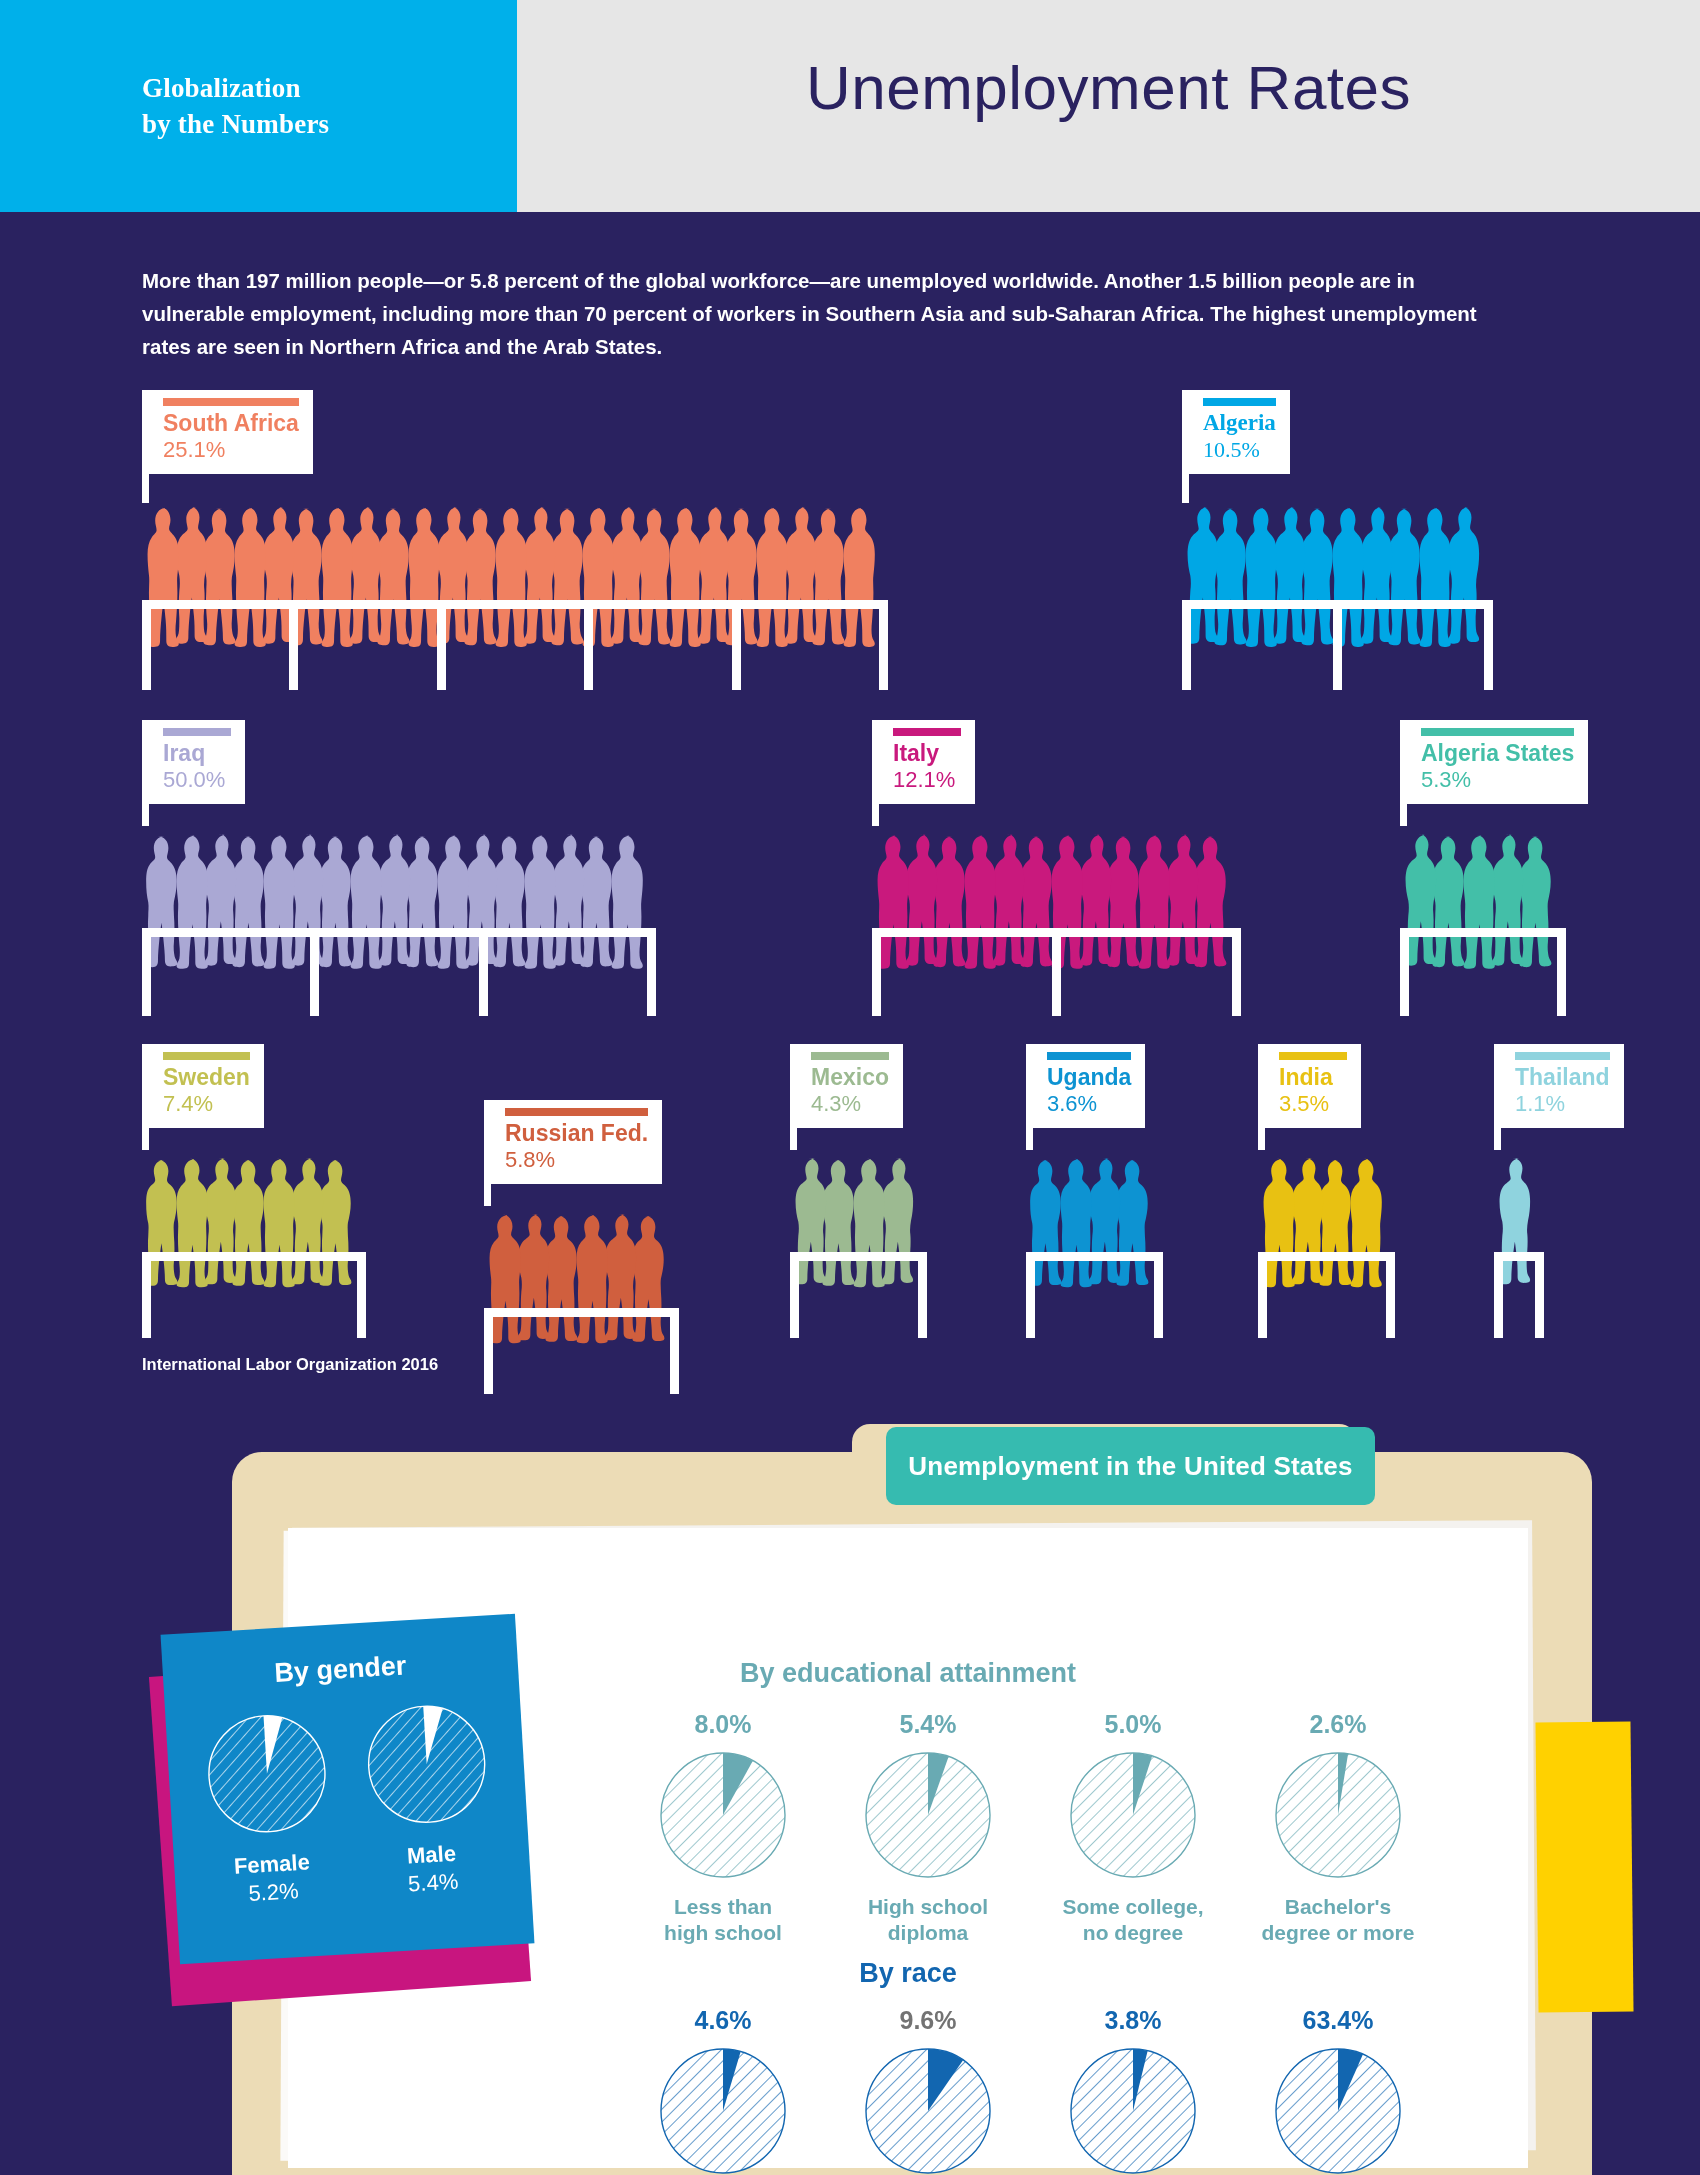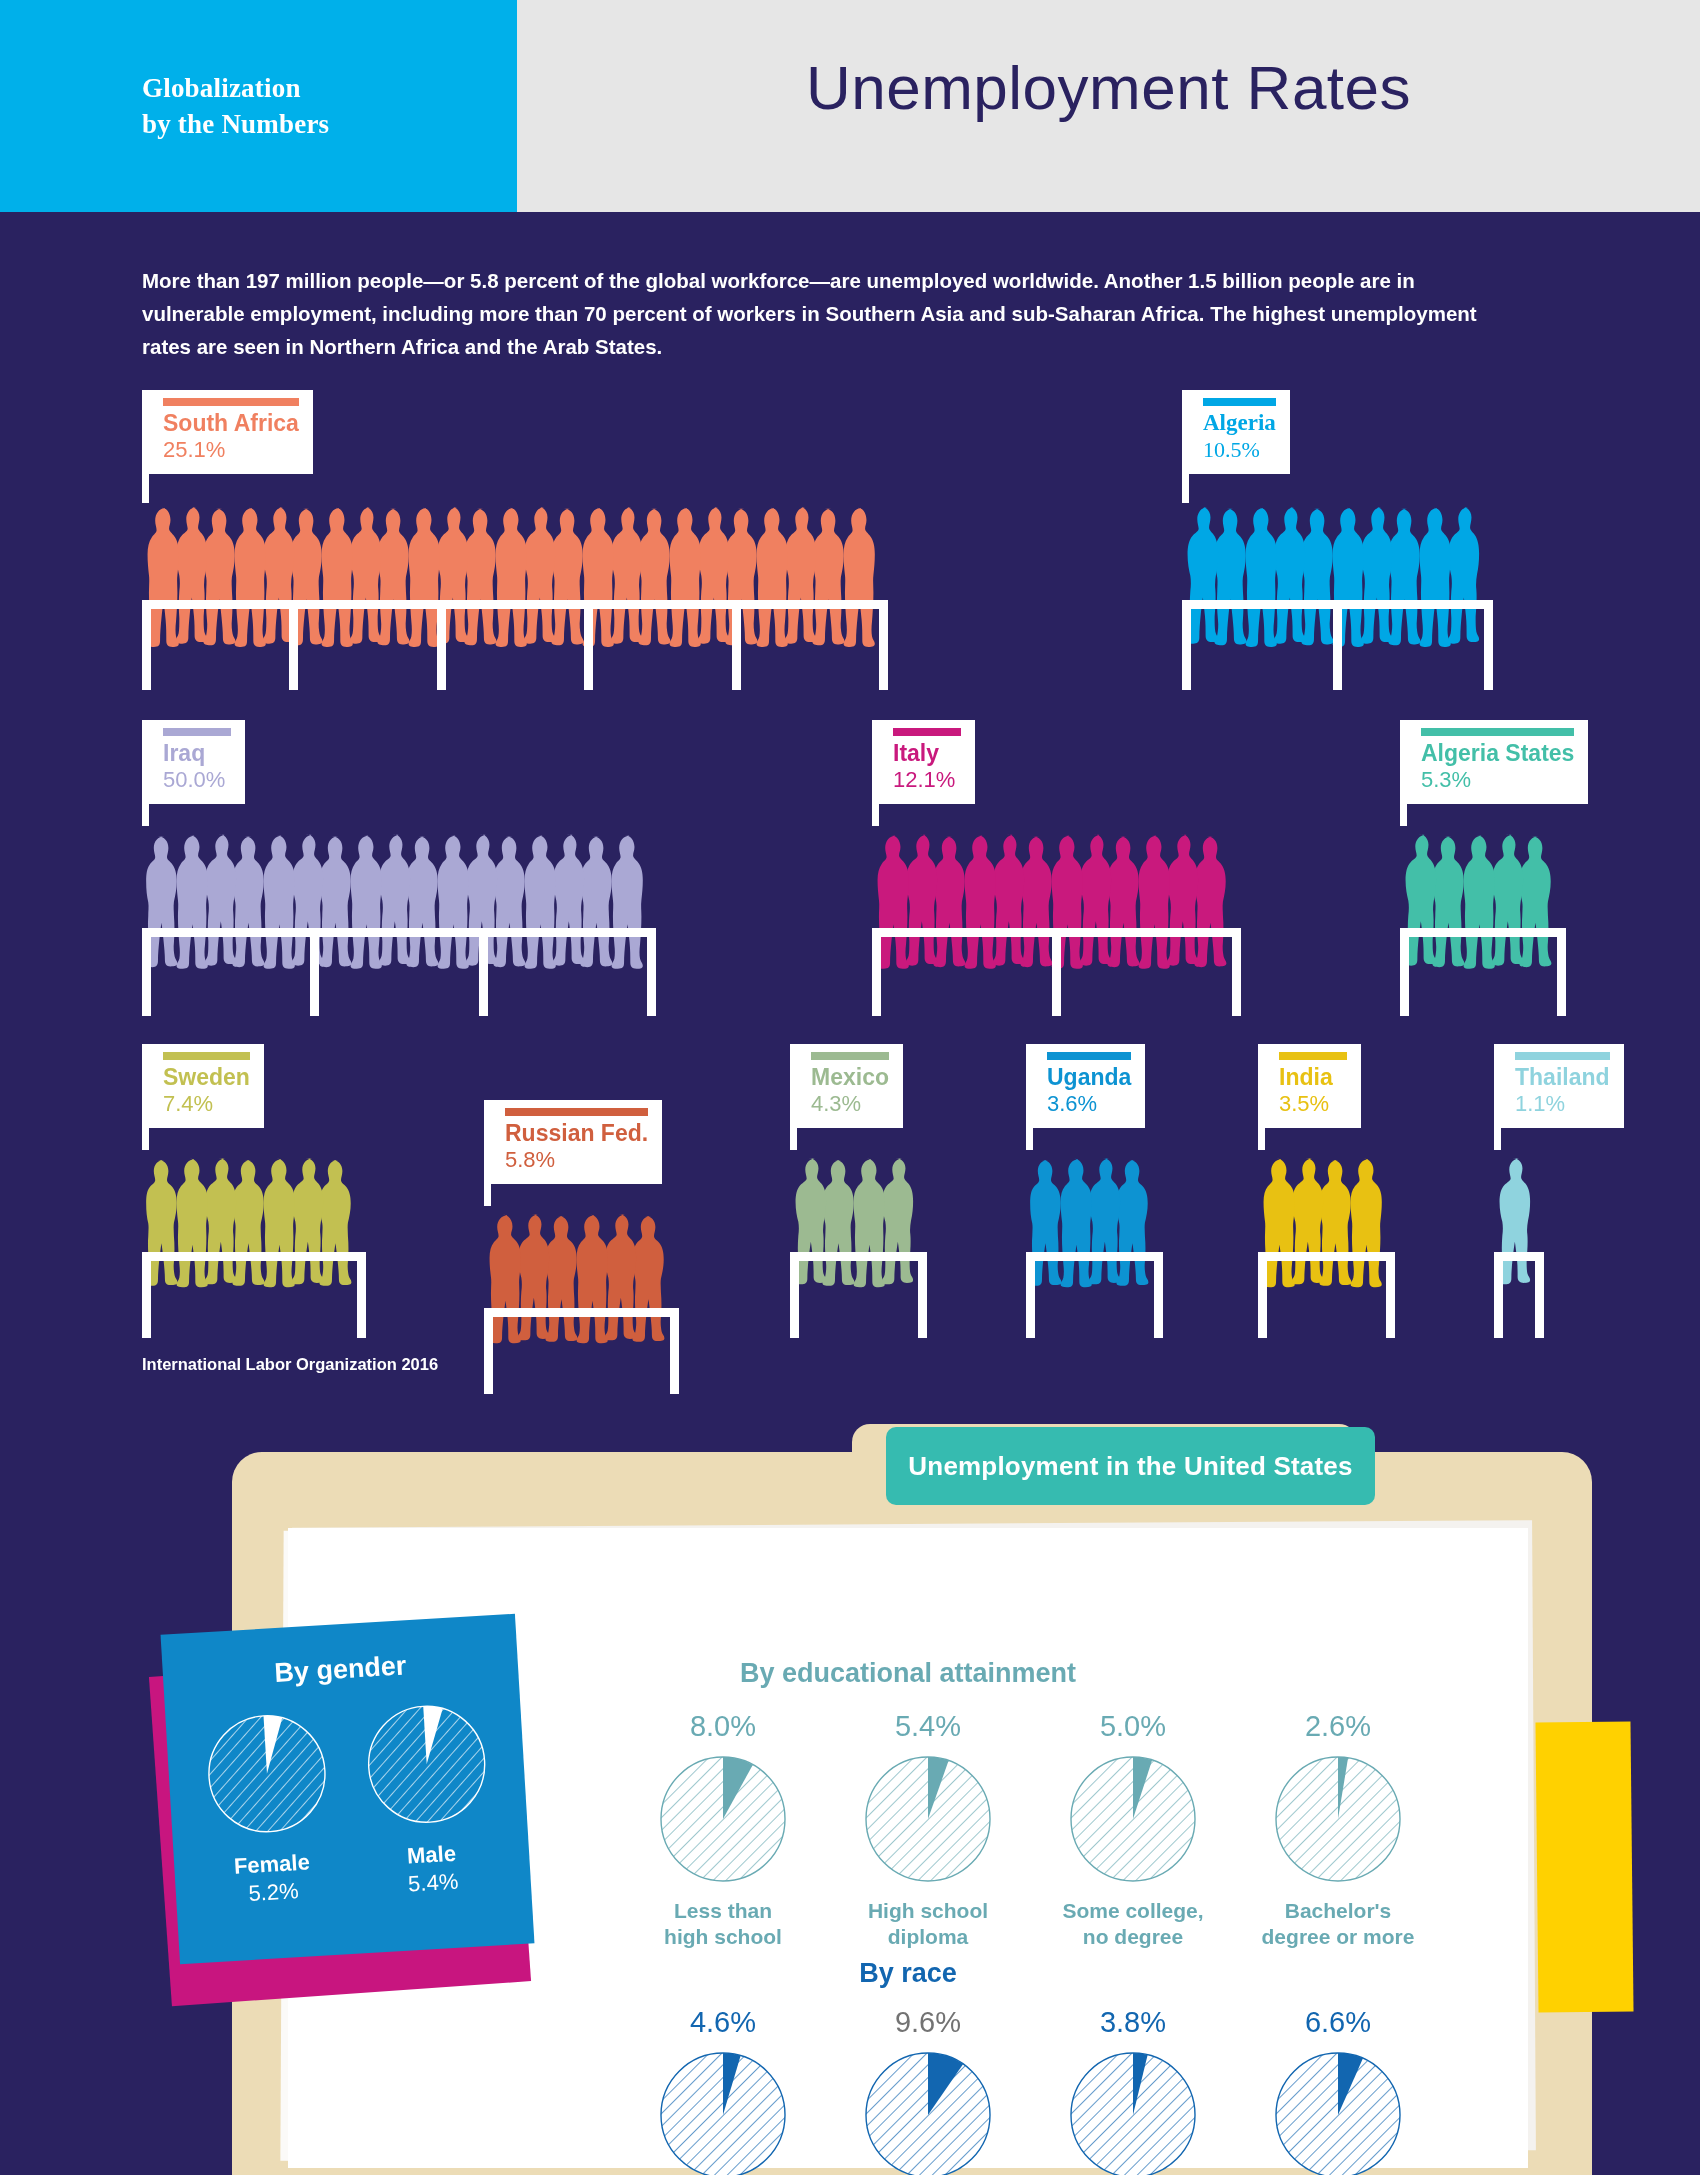--- a/index.html
+++ b/index.html
@@ -75,21 +75,21 @@
   .clip-title { color:#ffffff; font-size:26px; font-weight:bold; letter-spacing:.2px; white-space:nowrap; }
   .paper-back2 { position:absolute; left:62px; top:100px; width:1240px; height:630px; background:#f4f2ef; transform:rotate(-.35deg); }
   .paper-back1 { position:absolute; left:50px; top:110px; width:1240px; height:630px; background:#fbfaf8; transform:rotate(.3deg); }
   .paper-main  { position:absolute; left:56px; top:104px; width:1240px; height:640px; background:#ffffff; }
 
   .sect-title { position:absolute; text-align:center; font-weight:bold; white-space:nowrap; }
   .edu-title { color:#69aab3; font-size:27px; left:0; top:130px; width:1240px; }
   .race-title { color:#1266b0; font-size:27px; left:0; top:430px; width:1240px; }
 
   .pie-cell { position:absolute; width:210px; text-align:center; }
-  .pie-pct { font-size:29px; font-weight:400; margin-bottom:6px; }
+  .pie-pct { font-size:25px; font-weight:700; margin-bottom:6px; }
   .pie-label { font-size:21px; font-weight:bold; line-height:1.22; margin-top:9px; }
   .pie-svg { display:block; margin:0 auto; }
 
   
   .gender-shadow {
     position:absolute; left:-72px; top:240px; width:360px; height:330px;
     background:#c8157f; transform:rotate(-4deg);
   }
   .gender-card {
     position:absolute; left:-62px; top:200px; width:355px; height:330px;
@@ -919,21 +919,21 @@
               <pattern id="hrace2" width="9" height="9" patternUnits="userSpaceOnUse" patternTransform="rotate(45)">
                 <line x1="0" y1="0" x2="0" y2="9" stroke="#1266b0" stroke-width="1.3"></line>
               </pattern>
             </defs>
             <circle cx="70" cy="70" r="62" fill="#ffffff"></circle>
             <circle cx="70" cy="70" r="62" fill="url(#hrace2)" stroke="#1266b0" stroke-width="1.4"></circle>
             <path d="M70 70 L70 8 A62 62 0 0 1 84.66 9.76 Z" fill="#1266b0"></path>
           </svg>
         </div>
         <div class="pie-cell" style="left: 945px; top: 478px;">
-          <div class="pie-pct" style="color:#1266b0">6.6%</div>
+          <div class="pie-pct" style="color:#1266b0">63.4%</div>
           <svg class="pie-svg" width="140" height="140" viewBox="0 0 140 140">
             <defs>
               <pattern id="hrace3" width="9" height="9" patternUnits="userSpaceOnUse" patternTransform="rotate(45)">
                 <line x1="0" y1="0" x2="0" y2="9" stroke="#1266b0" stroke-width="1.3"></line>
               </pattern>
             </defs>
             <circle cx="70" cy="70" r="62" fill="#ffffff"></circle>
             <circle cx="70" cy="70" r="62" fill="url(#hrace3)" stroke="#1266b0" stroke-width="1.4"></circle>
             <path d="M70 70 L70 8 A62 62 0 0 1 94.98 13.26 Z" fill="#1266b0"></path>
           </svg>

